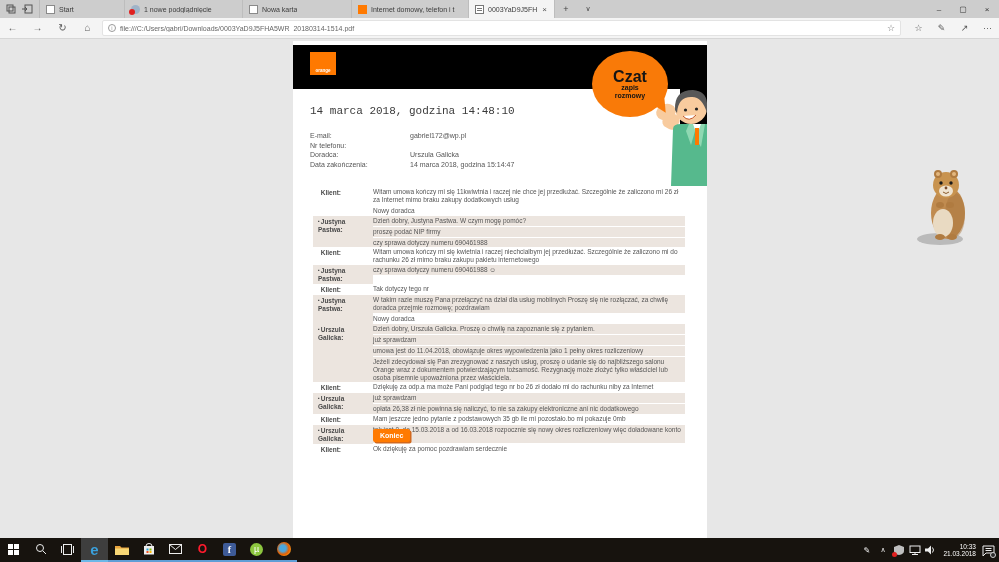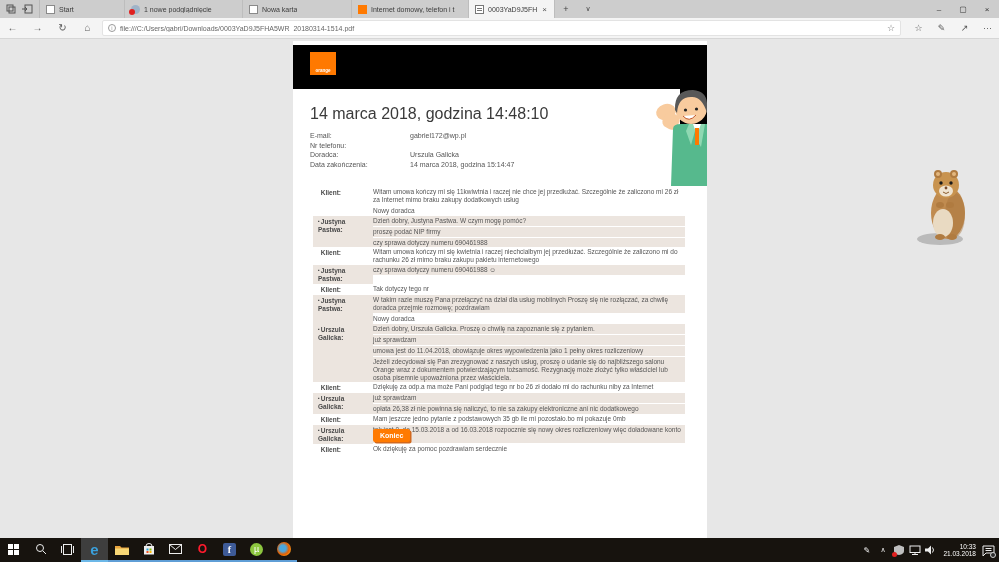--- a/index.html
+++ b/index.html
@@ -56,21 +56,21 @@
   .hero .strip{position:absolute;left:27px;top:4px;width:27px;height:97px;background:#000;}
   .hero svg{position:absolute;left:0;top:0;}
   .bubble{position:absolute;left:299px;top:10px;width:76px;height:66px;background:#f97a08;
           border-radius:50%;display:flex;flex-direction:column;align-items:center;
           justify-content:center;z-index:3;}
   .bubble::after{content:"";position:absolute;right:-2px;bottom:4px;width:0;height:0;
                  border-top:14px solid #f97a08;border-left:5px solid transparent;
                  border-right:9px solid transparent;transform:rotate(-38deg);}
   .bubble .t1{font-size:16px;font-weight:800;color:#151515;line-height:15px;}
   .bubble .t2{font-size:7px;font-weight:bold;color:#151515;line-height:7.5px;}
-  .pdf-date{position:absolute;left:17px;top:64px;font-size:16px;color:#3a3a3a;}
+  .pdf-date{position:absolute;left:17px;top:64px;font-size:11px;color:#3a3a3a;font-family:Liberation Mono, monospace;}
   .info-block{position:absolute;left:17px;top:90px;font-size:7px;color:#555;line-height:9.5px;}
   .info-row{display:flex;}
   .info-row .il{width:100px;}
   .chat{position:absolute;left:20px;top:146px;width:372px;font-size:6.5px;color:#555;}
   .chat-row{display:flex;}
   .chat-row.advisor .line:not(.system){background:#ece5df;}
   .chat-row.advisor .name{background:#ece5df;}
   .name{width:60px;flex:0 0 auto;font-weight:bold;color:#4a4a4a;box-sizing:border-box;
         padding:1px 2px 1px 5px;line-height:8px;}
   .name .bullet{font-size:5px;vertical-align:1px;margin-right:1px;color:#4a4a4a;}
@@ -186,20 +186,25 @@
         <circle cx="32.5" cy="25" r="1.6" fill="#222"></circle>
         <circle cx="43.5" cy="24" r="1.6" fill="#222"></circle>
         <path d="M30,31 Q36,38 43,30" fill="#fff" stroke="#c2562a" stroke-width="1"></path>
         <path d="M20,44 Q20,39 28,39 L54,39 L54,101 L18,101 Z" fill="#56b98d"></path>
         <polygon points="36,39 44,39 38,60 33,46" fill="#8fd8b2"></polygon>
         <polygon points="44,39 52,39 48,62 42,52" fill="#8fd8b2"></polygon>
         <polygon points="40,39 48,39 44,50" fill="#ffffff"></polygon>
         <polygon points="42,43 46,43 46,60 42,60" fill="#ff7900"></polygon>
       </svg>
     </div>
+    <div class="bubble">
+      <div class="t1">Czat</div>
+      <div class="t2">zapis</div>
+      <div class="t2">rozmowy</div>
+    </div>
     <div class="pdf-date">14 marca 2018, godzina 14:48:10</div>
     <div class="info-block" id="info-block">
         <div class="info-row">
           <span class="il">E-mail:</span>
           <span>gabriel172@wp.pl</span>
         </div>
         <div class="info-row">
           <span class="il">Nr telefonu:</span>
           <span></span>
         </div>

